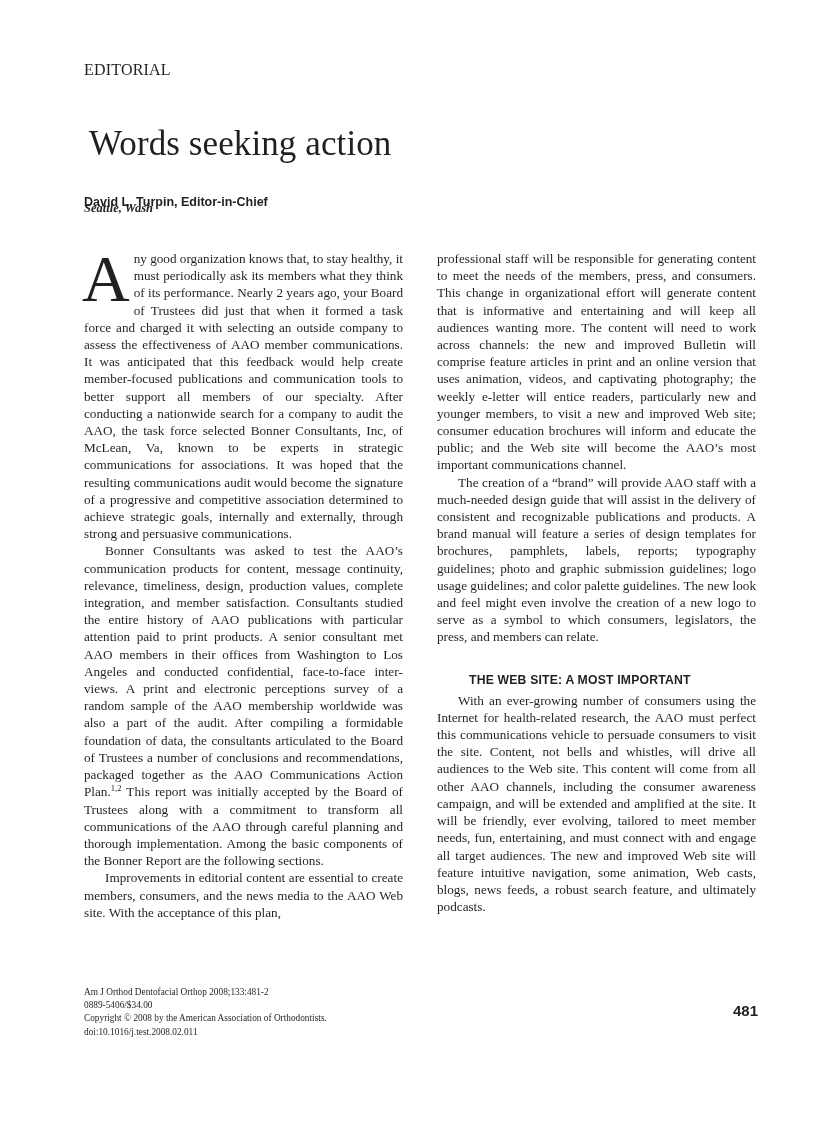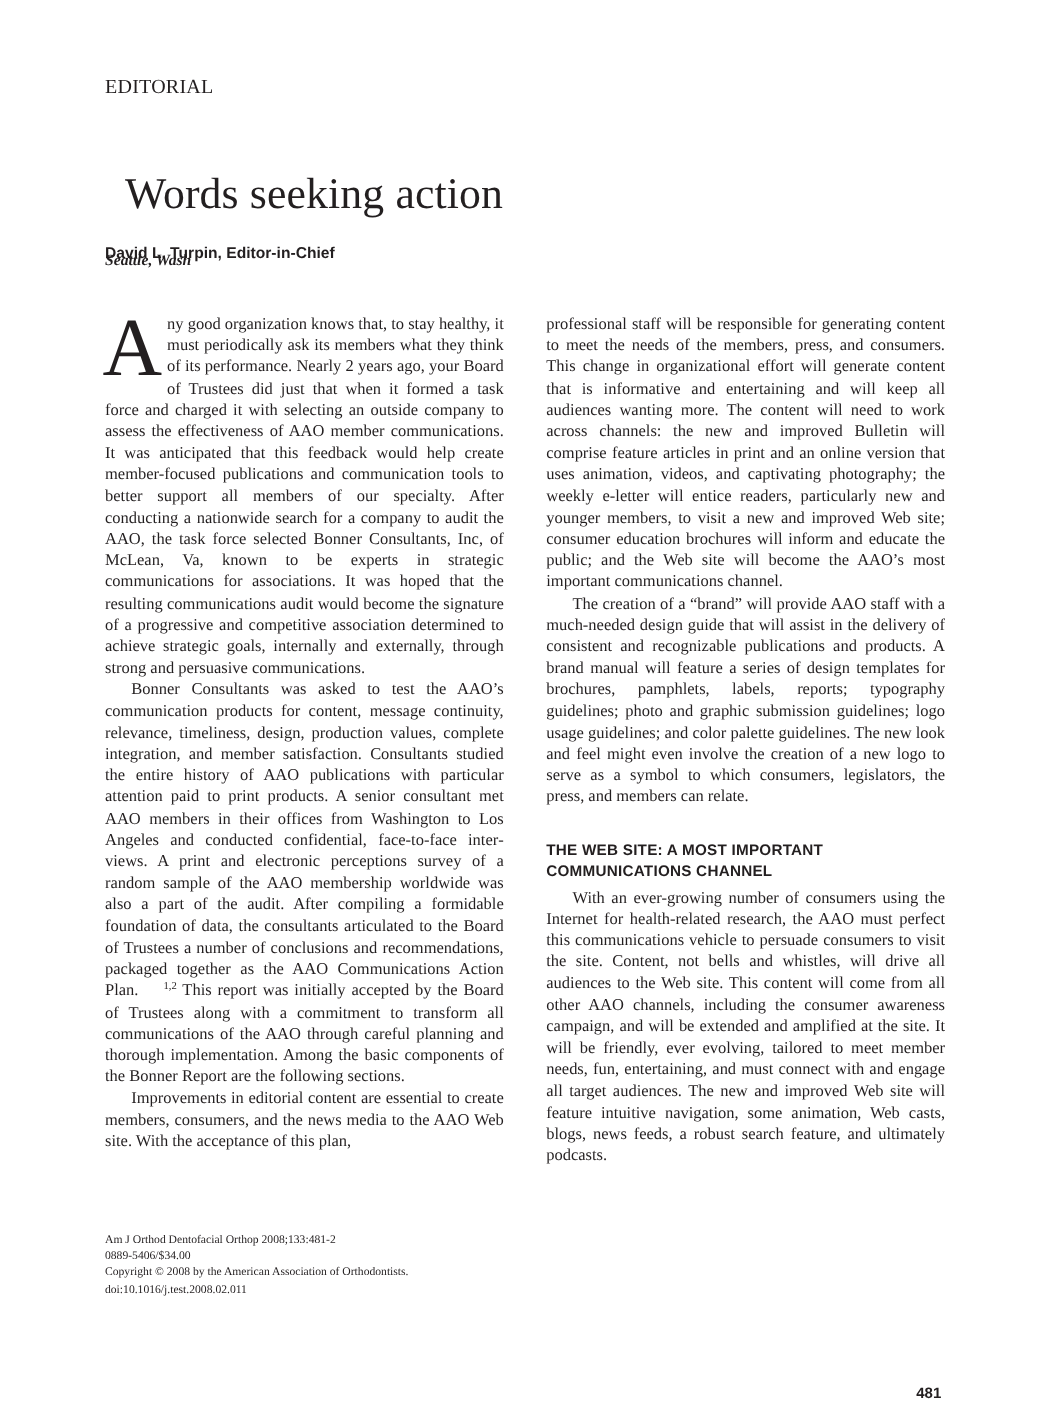--- a/index.html
+++ b/index.html
@@ -1,65 +1,64 @@
 <!DOCTYPE html>
 <html><head>
 <meta charset="utf-8">
 <style>
   html, body { margin: 0; padding: 0; background: #ffffff; }
   body { width: 838px; height: 1122px; position: relative; overflow: hidden; color: #231f20; }
   .serif { font-family: "Liberation Serif", "DejaVu Serif", serif; }
   .sans { font-family: "Liberation Sans", "DejaVu Sans", sans-serif; margin-top: 12px; }
 
   .section-label { position: absolute; left: 84px; top: 61px; font-size: 16px; letter-spacing: 0.2px; text-align: center; }
-  .title { position: absolute; left: 83px; top: 118px; font-size: 35px; font-weight: normal; margin: 17px; letter-spacing: 0.1px; text-align: right; }
+  .title { position: absolute; left: 83px; top: 118px; font-size: 35px; font-weight: normal; margin: 6px; letter-spacing: 0.1px; text-align: right; }
   .author { position: absolute; left: 84px; top: 183px; font-size: 12.5px; font-weight: bold; }
   .affil { position: absolute; left: 84px; top: 201px; font-size: 12.5px; font-style: italic; font-weight: bold; }
 
   .col { position: absolute; top: 250px; width: 319px; font-size: 13.2px; line-height: 17.2px; text-align: justify; hyphens: manual; }
   .col-left { left: 84px; }
   .col-right { left: 437px; }
 
   .col p { margin: 0; }
   .indent { text-indent: 21px; }
 
   .dropcap { float: left; font-size: 66px; line-height: 50px; height: 48px; margin: 4px 4px 0 -2px; padding: 0; font-weight: normal; }
 
   .heading { font-size: 12.2px; font-weight: bold; line-height: 17px; text-align: left; letter-spacing: 0.2px; }
   .h-left { margin-top: 8px; margin-bottom: 3px; }
   .h-right-1 { margin-top: 25px; margin-bottom: 3px; }
-  .h-right-2 { margin-top: 26px; margin-bottom: 3px; }
+  .h-right-2 { margin-top: 26px; margin-bottom: 3px; margin-left: 32px; }
 
-  sup { font-size: 8.5px; line-height: 0; vertical-align: 5px; margin-left: 20px; }
+  sup { font-size: 8.5px; line-height: 0; vertical-align: 5px; }
 
   .footer { position: absolute; left: 84px; top: 986px; font-size: 9.3px; line-height: 13.2px; }
   .footer div { white-space: nowrap; }
 
-  .page-number { position: absolute; left: 733px; top: 1095px; font-size: 12px; font-weight: bold; }
+  .page-number { position: absolute; left: 733px; top: 990px; font-size: 15px; font-weight: bold; }
 </style>
 </head>
 <body>
 
 <div class="section-label serif">EDITORIAL</div>
 <h1 class="title serif">Words seeking action</h1>
 <div class="author sans">David L. Turpin, Editor-in-Chief</div>
 <div class="affil serif">Seattle, Wash</div>
 
 <div class="col col-left serif">
   <p><span class="dropcap serif">A</span><span>ny good organization knows that, to stay healthy, it must periodically ask its members what they think of its performance. Nearly 2 years ago, your Board of Trustees did just that when it formed a task force and charged it with selecting an outside company to assess the effectiveness of AAO member communications. It was anticipated that this feedback would help create member-focused publica­tions and communication tools to better support all members of our specialty. After conducting a nation­wide search for a company to audit the AAO, the task force selected Bonner Consultants, Inc, of McLean, Va, known to be experts in strategic communications for associations. It was hoped that the resulting communi­cations audit would become the signature of a progres­sive and competitive association determined to achieve strategic goals, internally and externally, through strong and persuasive communications.</span></p>
   <p class="indent"><span>Bonner Consultants was asked to test the AAO’s communication products for content, message continuity, relevance, timeliness, design, production values, complete integration, and member satisfaction. Consultants studied the entire history of AAO publications with particular attention paid to print products. A senior consultant met AAO members in their offices from Washington to Los Angeles and conducted confidential, face-to-face inter­views. A print and electronic perceptions survey of a random sample of the AAO membership worldwide was also a part of the audit. After compiling a formidable foundation of data, the consultants articulated to the Board of Trustees a number of conclusions and recommenda­tions, packaged together as the AAO Communications Action Plan.</span><sup>1,2</sup><span> This report was initially accepted by the Board of Trustees along with a commitment to transform all communications of the AAO through careful planning and thorough implementation. Among the basic compo­nents of the Bonner Report are the following sections.</span></p>
   <p class="indent">Improvements in editorial content are essential to create members, consumers, and the news media to the AAO Web site. With the acceptance of this plan,</p>
 </div>
 
 <div class="col col-right serif">
   <p>professional staff will be responsible for generating content to meet the needs of the members, press, and consumers. This change in organizational effort will generate content that is informative and entertaining and will keep all audiences wanting more. The content will need to work across channels: the new and im­proved Bulletin will comprise feature articles in print and an online version that uses animation, videos, and captivating photography; the weekly e-letter will entice readers, particularly new and younger members, to visit a new and improved Web site; consumer education brochures will inform and educate the public; and the Web site will become the AAO’s most important communications channel.</p>
   <p class="indent">The creation of a “brand” will provide AAO staff with a much-needed design guide that will assist in the delivery of consistent and recognizable publications and products. A brand manual will feature a series of design templates for brochures, pamphlets, labels, re­ports; typography guidelines; photo and graphic sub­mission guidelines; logo usage guidelines; and color palette guidelines. The new look and feel might even involve the creation of a new logo to serve as a symbol to which consumers, legislators, the press, and mem­bers can relate.</p>
   <div class="heading sans h-right-2">
     <div>THE WEB SITE: A MOST IMPORTANT</div>
-    <div>COMMUNICATIONS CHANNEL</div>
   </div>
   <p class="indent">With an ever-growing number of consumers using the Internet for health-related research, the AAO must perfect this communications vehicle to persuade con­sumers to visit the site. Content, not bells and whistles, will drive all audiences to the Web site. This content will come from all other AAO channels, including the consumer awareness campaign, and will be extended and amplified at the site. It will be friendly, ever evolving, tailored to meet member needs, fun, enter­taining, and must connect with and engage all target audiences. The new and improved Web site will feature intuitive navigation, some animation, Web casts, blogs, news feeds, a robust search feature, and ultimately podcasts.</p>
 </div>
 
 <div class="footer serif">
   <div>Am J Orthod Dentofacial Orthop 2008;133:481-2</div>
   <div>0889-5406/$34.00</div>
   <div>Copyright © 2008 by the American Association of Orthodontists.</div>
   <div>doi:10.1016/j.test.2008.02.011</div>
 </div>

